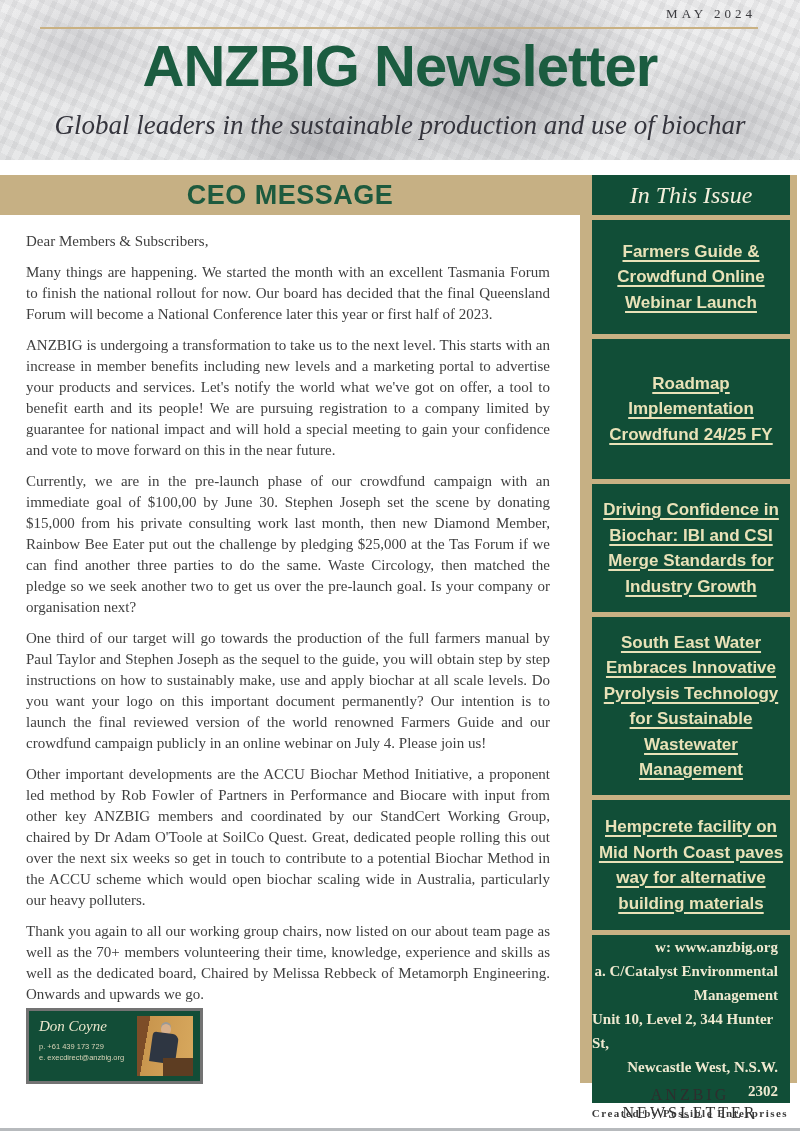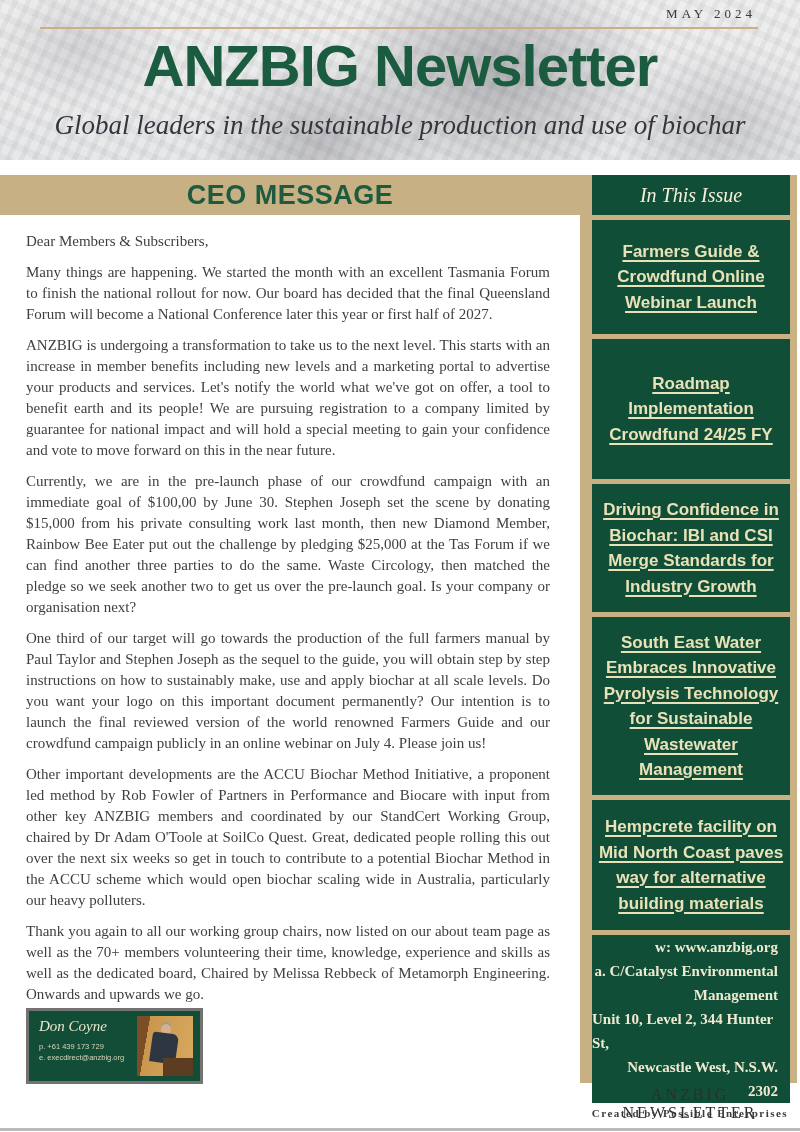--- a/index.html
+++ b/index.html
@@ -51,21 +51,21 @@
   .sig-photo .lectern{position:absolute;right:0;bottom:0;width:30px;height:18px;background:#5d3d22;}
   .page-num{position:absolute;left:24px;top:1098px;font-size:17px;color:#c2410c;letter-spacing:1px;margin-top:48px;}
 
   
   .divider{position:absolute;left:580px;top:175px;width:12px;height:908px;background:#c6b084;}
   .sidebar{position:absolute;left:592px;top:175px;width:205px;height:908px;box-sizing:border-box;
       background:#c9b183;display:flex;flex-direction:column;gap:5px;padding:0 7px 5px 0;}
   .green-box{background:#114e37;display:flex;align-items:center;justify-content:center;
       text-align:center;}
   .issue-title{height:40px;flex:0 0 40px;}
-  .issue-title span{font-style:italic;font-size:20px;color:#f4efdb;
+  .issue-title span{font-style:italic;font-size:24px;color:#f4efdb;
       font-family:"Liberation Serif",serif;}
   .toc-box{padding:0 4px;box-sizing:border-box;}
   .toc-link{font-family:"Liberation Sans",sans-serif;font-weight:bold;font-size:17px;
       line-height:1.5;color:#e9e2b8;text-decoration:underline;text-underline-offset:3px;
       text-decoration-thickness:2px;cursor:pointer;}
   .b1{flex:0 0 114px;} .b2{flex:0 0 140px;} .b3{flex:0 0 128px;}
   .b4{flex:0 0 178px;} .b5{flex:0 0 130px;}
   .contact-box{flex:1 1 auto;background:#114e37;display:flex;flex-direction:column;
       justify-content:center;align-items:flex-end;padding-right:12px;box-sizing:border-box;}
   .contact-box div{font-weight:bold;font-size:15px;line-height:24px;color:#efe9d0;
@@ -89,21 +89,21 @@
     <div class="hdr-title">ANZBIG Newsletter</div>
     <div class="hdr-sub">Global leaders in the sustainable production and use of biochar</div>
   </div>
 
   <div class="ceo-band">
     <span>CEO MESSAGE</span>
   </div>
 
   <div class="letter">
     <p>Dear Members &amp; Subscribers,</p>
-    <p>Many things are happening. We started the month with an excellent Tasmania Forum to finish the national rollout for now. Our board has decided that the final Queensland Forum will become a National Conference later this year or first half of 2027.</p>
+    <p>Many things are happening. We started the month with an excellent Tasmania Forum to finish the national rollout for now. Our board has decided that the final Queensland Forum will become a National Conference later this year or first half of 2023.</p>
     <p>ANZBIG is undergoing a transformation to take us to the next level. This starts with an increase in member benefits including new levels and a marketing portal to advertise your products and services. Let's notify the world what we've got on offer, a tool to benefit earth and its people! We are pursuing registration to a company limited by guarantee for national impact and will hold a special meeting to gain your confidence and vote to move forward on this in the near future.</p>
     <p>Currently, we are in the pre-launch phase of our crowdfund campaign with an immediate goal of $100,00 by June 30. Stephen Joseph set the scene by donating $15,000 from his private consulting work last month, then new Diamond Member, Rainbow Bee Eater put out the challenge by pledging $25,000 at the Tas Forum if we can find another three parties to do the same. Waste Circology, then matched the pledge so we seek another two to get us over the pre-launch goal. Is your company or organisation next?</p>
     <p>One third of our target will go towards the production of the full farmers manual by Paul Taylor and Stephen Joseph as the sequel to the guide, you will obtain step by step instructions on how to sustainably make, use and apply biochar at all scale levels. Do you want your logo on this important document permanently? Our intention is to launch the final reviewed version of the world renowned Farmers Guide and our crowdfund campaign publicly in an online webinar on July 4. Please join us!</p>
     <p>Other important developments are the ACCU Biochar Method Initiative, a proponent led method by Rob Fowler of Partners in Performance and Biocare with input from other key ANZBIG members and coordinated by our StandCert Working Group, chaired by Dr Adam O'Toole at SoilCo Quest. Great, dedicated people rolling this out over the next six weeks so get in touch to contribute to a potential Biochar Method in the ACCU scheme which would open biochar scaling wide in Australia, particularly our heavy polluters.</p>
     <p>Thank you again to all our working group chairs, now listed on our about team page as well as the 70+ members volunteering their time, knowledge, experience and skills as well as the dedicated board, Chaired by Melissa Rebbeck of Metamorph Engineering. Onwards and upwards we go.</p>
     <p class="signoff">Chars</p>
   </div>
 
   <div class="sig-card">
     <div class="sig-left">

